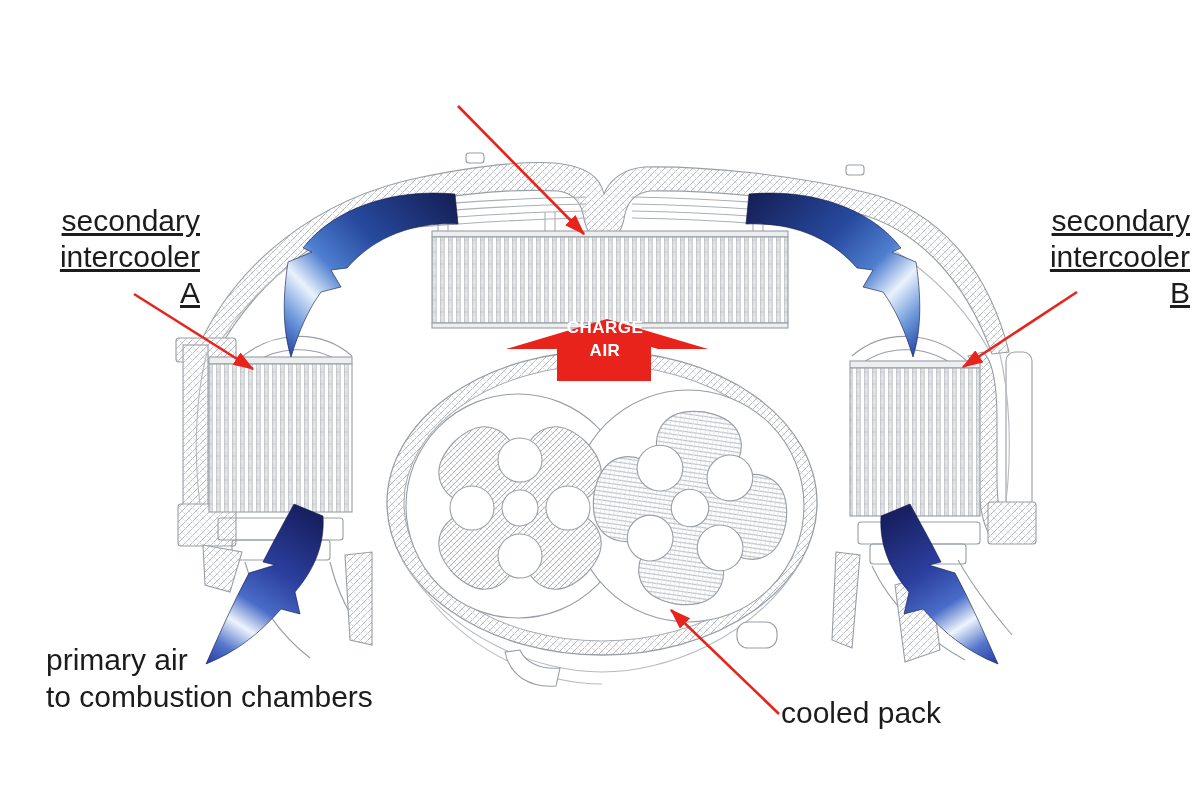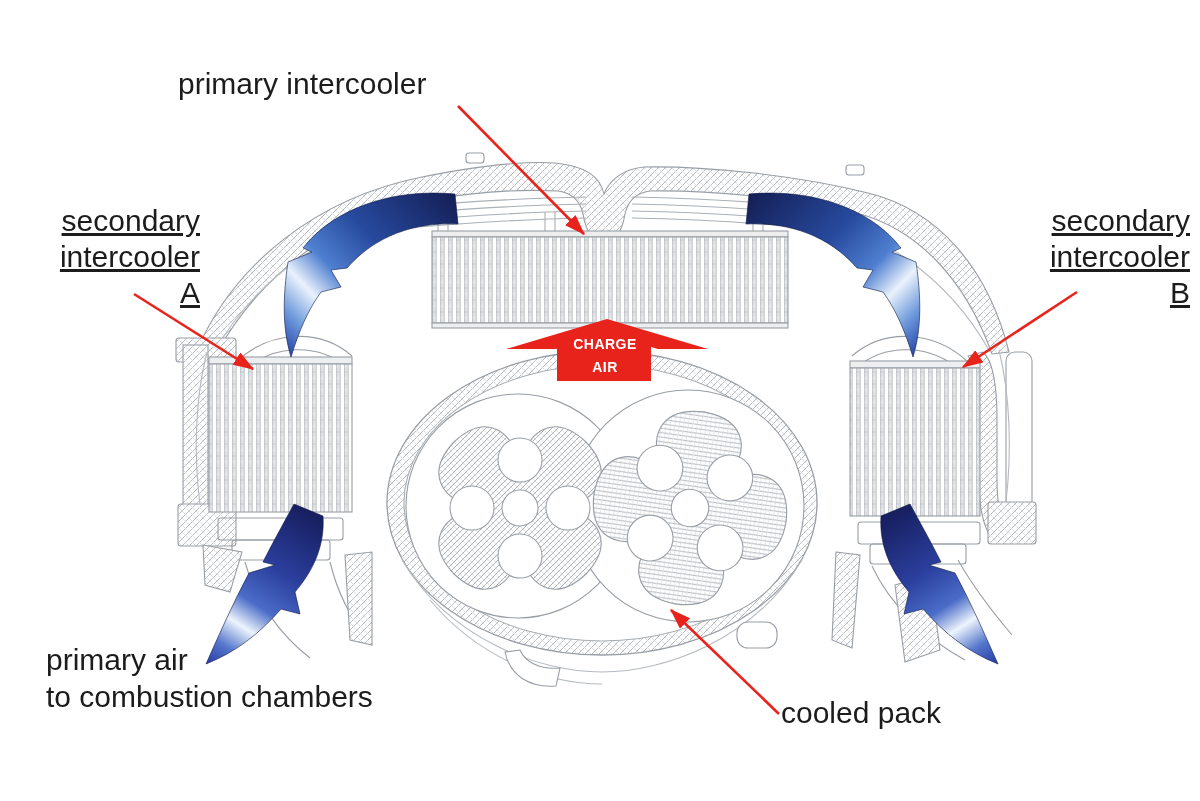--- a/index.html
+++ b/index.html
@@ -2,22 +2,22 @@
 <html style="--background: #ffffff; --label-text: #1c1c1c; --leader-arrow-red: #e8231c; --charge-air-banner-red: #e8231c; --charge-air-text: #ffffff; --flow-arrow-navy: #16226b; --flow-arrow-blue: #2d52b8; --flow-arrow-highlight: #eaf2fc; --line-art-gray: #989ea5; --hatch-gray: #bcc0c6;"><head>
 <meta charset="utf-8">
 <style>
   html,body{margin:0;padding:0;background:#fff;}
   .stage{position:relative;width:1200px;height:801px;background:var(--background,#fff);
          font-family:"Liberation Sans","DejaVu Sans",sans-serif;overflow:hidden;}
   .stage svg{position:absolute;left:0;top:0;}
   .label{position:absolute;color:var(--label-text,#1c1c1c);font-size:30px;line-height:36px;
          white-space:pre-line;}
   .label.center{text-align:right;text-decoration:underline;}
-  .charge-label{position:absolute;left:556px;top:333px;width:98px;text-align:center;
-         color:var(--charge-air-text,#fff);font-weight:bold;font-size:14px;line-height:23px;
+  .charge-label{position:absolute;left:556px;top:316px;width:98px;text-align:center;
+         color:var(--charge-air-text,#fff);font-weight:bold;font-size:17px;line-height:23px;
          letter-spacing:.5px;white-space:pre-line;}
   .lbl-primary{left:178px;top:66px;}
   .lbl-sec-a{left:26px;top:203px;width:174px;}
   .lbl-sec-b{left:1012px;top:203px;width:178px;}
   .lbl-cooled{left:46px;top:641px;line-height:37px;}
   .lbl-rotor{left:781px;top:695px;}
 </style>
 </head>
 <body>
 
@@ -211,21 +211,20 @@
   </g>
 
   <g stroke="#e8231c" stroke-width="2.6" fill="none">
     <path d="M458,106 L584,234" marker-end="url(#redhead)"></path>
     <path d="M134,294 L253,369" marker-end="url(#redhead)"></path>
     <path d="M1077,292 L963,367" marker-end="url(#redhead)"></path>
     <path d="M779,714 L671,610" marker-end="url(#redhead)"></path>
   </g>
 </svg>
 
-<div class="label lbl-primary">primary intercooler</div>
 <div class="label center lbl-sec-a">secondary
 intercooler
 A</div>
 <div class="label center lbl-sec-b">secondary
 intercooler
 B</div>
 <div class="label lbl-cooled">primary air
 to combustion chambers</div>
 <div class="label lbl-rotor">cooled pack</div>
 <div class="charge-label">CHARGE

